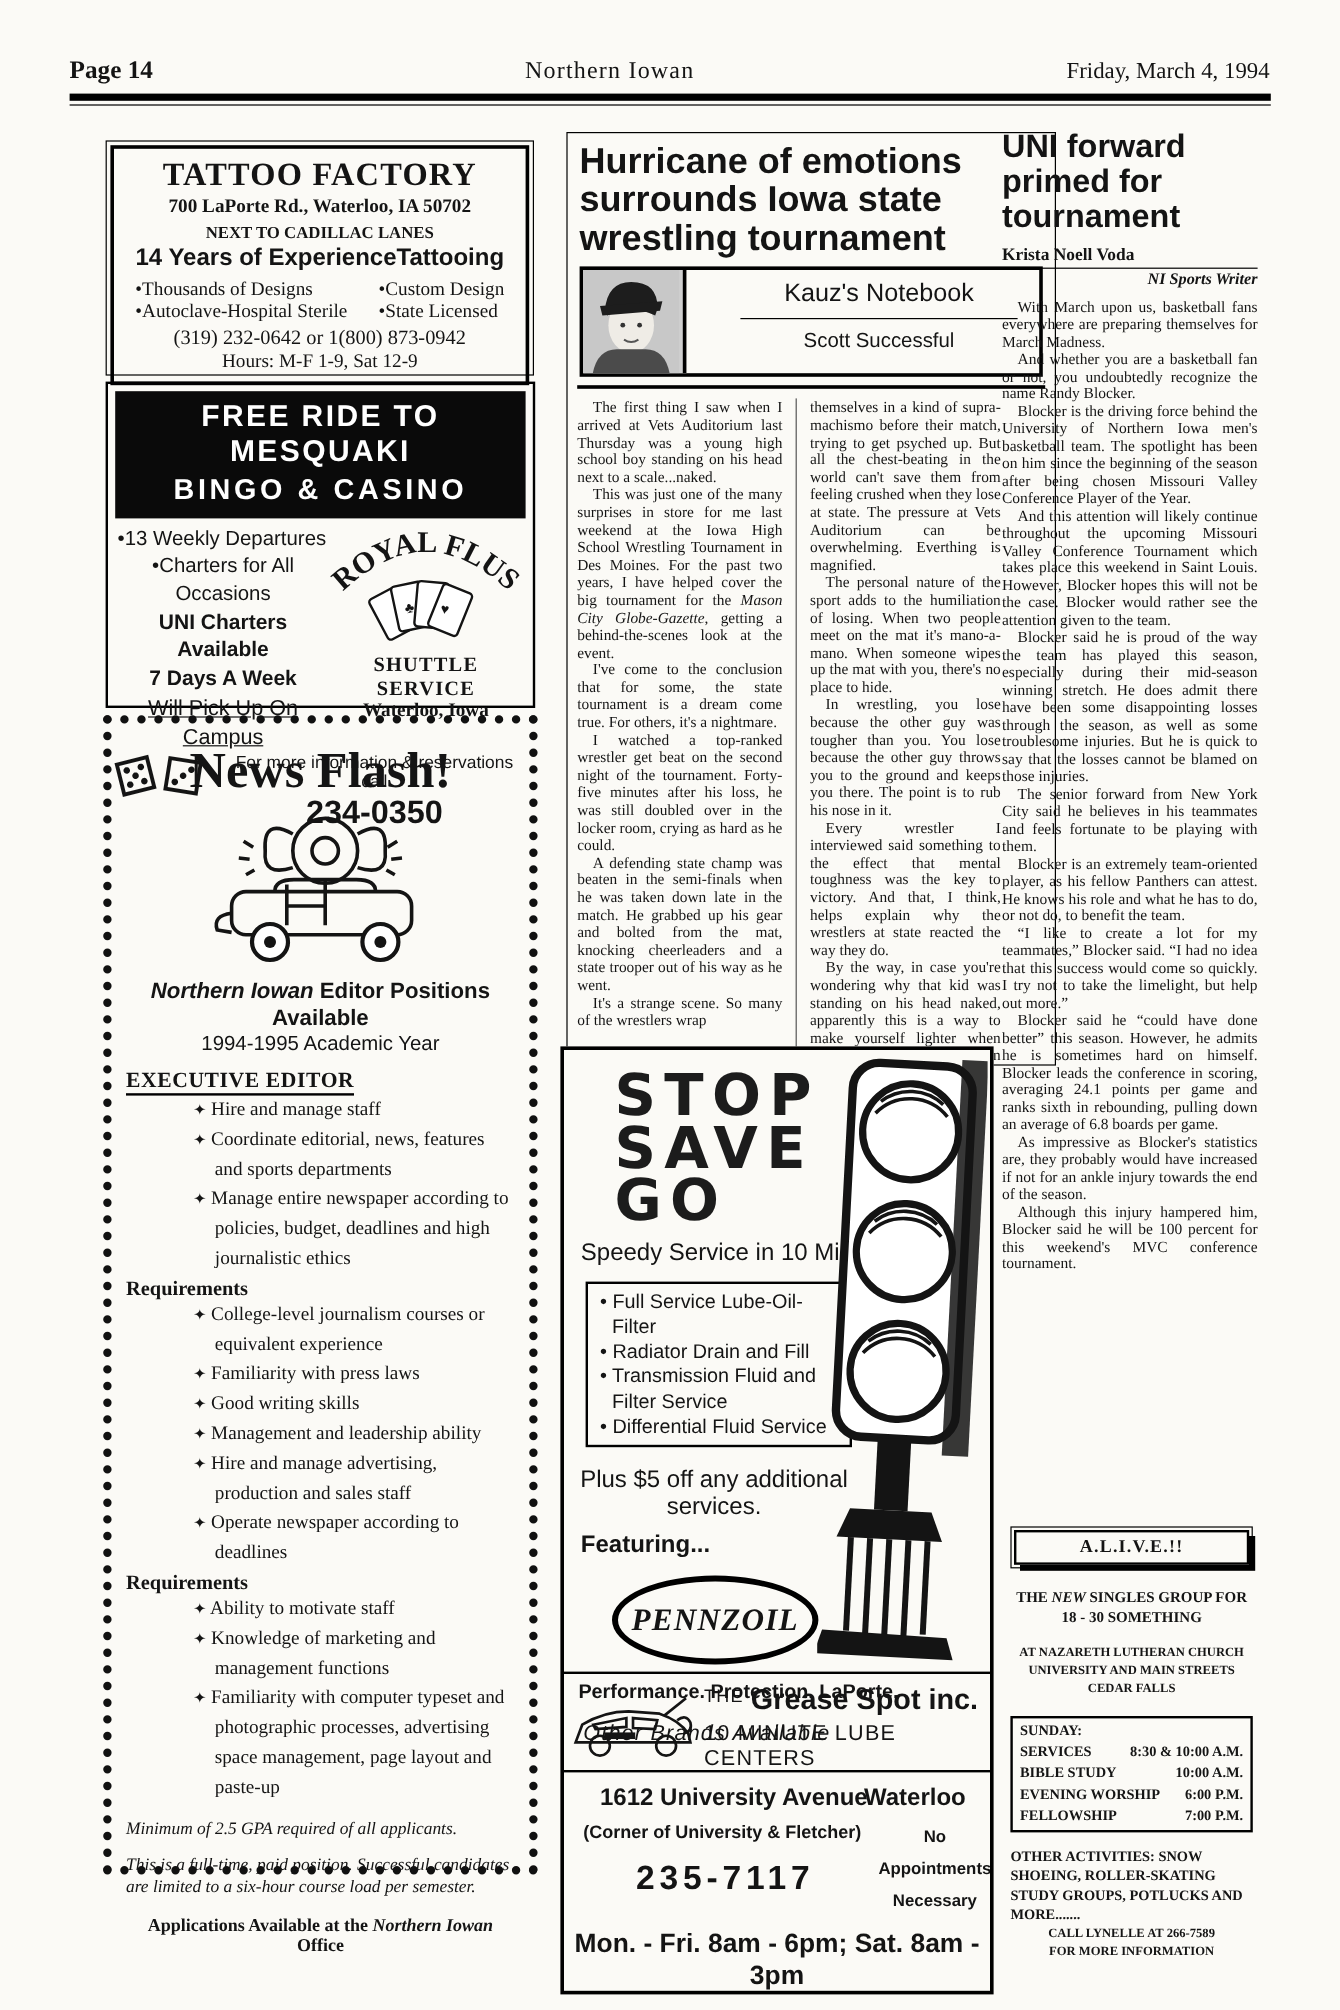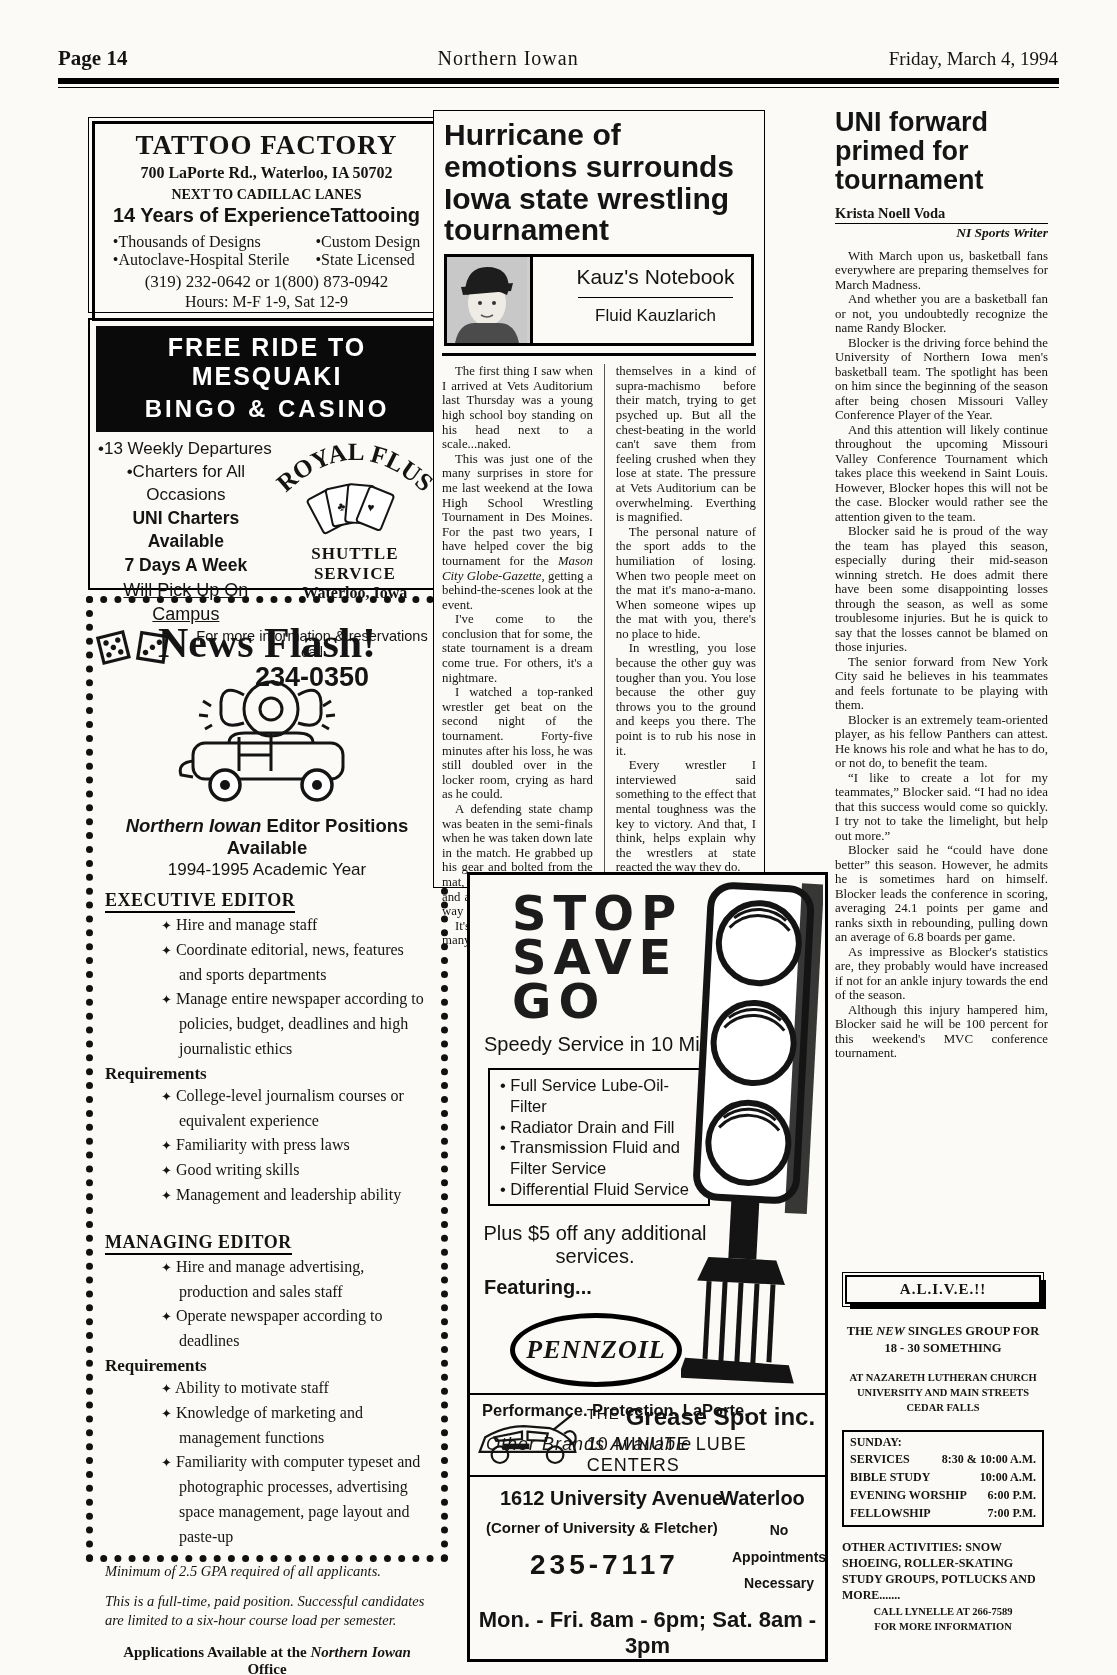--- a/index.html
+++ b/index.html
@@ -60,21 +60,21 @@
   .nf-sub2{text-align:center;font-family:"Liberation Sans",sans-serif;font-size:17px;margin-top:1px;}
   .nf-head{font-size:18px;font-weight:bold;letter-spacing:.5px;border-bottom:2.5px solid #000;
            display:inline-block;margin-top:10px;}
   .nf-item{font-size:16px;padding-left:74px;text-indent:-18px;line-height:1.55;}
   .nf-req{font-size:17px;font-weight:bold;margin-top:2px;}
   .nf-bullet{font-family:"DejaVu Sans",sans-serif;font-size:13px;}
   .nf-note{font-style:italic;font-size:14.5px;margin-top:12px;line-height:1.3;}
   .nf-apps{text-align:center;font-weight:bold;font-size:15px;margin-top:14px;}
 
   
-  .wr{position:absolute;left:433px;top:110px;width:332px;height:778px;border:1px solid #000;
+  .wr{position:absolute;left:472px;top:110px;width:408px;height:778px;border:1px solid #000;
       padding:6px 8px;background:#fbfaf6;}
   .wr-head{font-family:"Liberation Sans",sans-serif;font-weight:bold;font-size:30px;line-height:1.06;
            padding:2px 2px 6px;}
   .kauz{border:3px solid #000;display:flex;margin:2px 2px 0;height:92px;}
   .kauz-photo{width:86px;border-right:3px solid #000;background:#cfcfcf;flex:none;}
   .kauz-right{flex:1;text-align:center;padding-top:8px;padding-left:27px;}
   .kauz-title{font-family:"Liberation Sans",sans-serif;font-size:21px;}
   .kauz-rule{height:1px;background:#000;margin:8px 18px;}
   .kauz-author{font-family:"Liberation Sans",sans-serif;font-size:17px;}
   .wr-rule{height:3px;background:#000;margin:7px 0 8px;}
@@ -252,21 +252,20 @@
     <div><span class="nf-head" data-name="section-heading">EXECUTIVE EDITOR</span></div>
     <div class="nf-item" data-name="list-item"><span class="nf-bullet" data-name="diamond-bullet-icon">✦</span> <span data-name="list-item-text">Hire and manage staff</span></div>
     <div class="nf-item" data-name="list-item"><span class="nf-bullet" data-name="diamond-bullet-icon">✦</span> <span data-name="list-item-text">Coordinate editorial, news, features and sports departments</span></div>
     <div class="nf-item" data-name="list-item"><span class="nf-bullet" data-name="diamond-bullet-icon">✦</span> <span data-name="list-item-text">Manage entire newspaper according to policies, budget, deadlines and high journalistic ethics</span></div>
     <div class="nf-req" data-name="requirements-label">Requirements</div>
     <div class="nf-item" data-name="list-item"><span class="nf-bullet" data-name="diamond-bullet-icon">✦</span> <span data-name="list-item-text">College-level journalism courses or equivalent experience</span></div>
     <div class="nf-item" data-name="list-item"><span class="nf-bullet" data-name="diamond-bullet-icon">✦</span> <span data-name="list-item-text">Familiarity with press laws</span></div>
     <div class="nf-item" data-name="list-item"><span class="nf-bullet" data-name="diamond-bullet-icon">✦</span> <span data-name="list-item-text">Good writing skills</span></div>
     <div class="nf-item" data-name="list-item"><span class="nf-bullet" data-name="diamond-bullet-icon">✦</span> <span data-name="list-item-text">Management and leadership ability</span></div>
 
-    <div style="margin-top:14px;"><span class="nf-head" data-name="section-heading">MANAGING EDITOR</span></div>
     <div class="nf-item" data-name="list-item"><span class="nf-bullet" data-name="diamond-bullet-icon">✦</span> <span data-name="list-item-text">Hire and manage advertising, production and sales staff</span></div>
     <div class="nf-item" data-name="list-item"><span class="nf-bullet" data-name="diamond-bullet-icon">✦</span> <span data-name="list-item-text">Operate newspaper according to deadlines</span></div>
     <div class="nf-req" data-name="requirements-label">Requirements</div>
     <div class="nf-item" data-name="list-item"><span class="nf-bullet" data-name="diamond-bullet-icon">✦</span> <span data-name="list-item-text">Ability to motivate staff</span></div>
     <div class="nf-item" data-name="list-item"><span class="nf-bullet" data-name="diamond-bullet-icon">✦</span> <span data-name="list-item-text">Knowledge of marketing and management functions</span></div>
     <div class="nf-item" data-name="list-item"><span class="nf-bullet" data-name="diamond-bullet-icon">✦</span> <span data-name="list-item-text">Familiarity with computer typeset and photographic processes, advertising space management, page layout and paste-up</span></div>
 
     <div class="nf-note" data-name="gpa-note">Minimum of 2.5 GPA required of all applicants.</div>
     <div class="nf-note" data-name="fulltime-note">This is a full-time, paid position.  Successful candidates are limited to a six-hour course load per semester.</div>
 
@@ -285,21 +284,21 @@
           <path d="M14,30 L66,26 L64,34 L16,38 Z" fill="#1d1d1d"></path>
           <circle cx="33" cy="46" r="2" fill="#333"></circle>
             <circle cx="47" cy="46" r="2" fill="#333"></circle>
           <path d="M34,58 Q40,62 46,58" stroke="#555" fill="none" stroke-width="1.6"></path>
           <path d="M8,86 Q12,66 28,66 L52,66 Q68,66 72,86 Z" fill="#4b4b4b"></path>
         </svg>
       </div>
       <div class="kauz-right">
         <div class="kauz-title" data-name="notebook-title">Kauz's Notebook</div>
         <div class="kauz-rule" data-name="notebook-divider"></div>
-        <div class="kauz-author" data-name="columnist-name">Fluid Kauzlarich</div>
+        <div class="kauz-author" data-name="columnist-name">Scott Successful</div>
       </div>
     </div>
     <div class="wr-rule" data-name="article-rule"></div>
     <div class="wr-cols">
       <div class="wr-col" data-name="article-column-1">
         <p data-name="paragraph">The first thing I saw when I arrived at Vets Auditorium last Thursday was a young high school boy standing on his head next to a scale...naked.</p>
         <p data-name="paragraph"><span data-name="paragraph-text">This was just one of the many surprises in store for me last weekend at the Iowa High School Wrestling Tournament in Des Moines.  For the past two years, I have helped cover the big tournament for the </span><i data-name="paragraph-italic">Mason City Globe-Gazette</i><span data-name="paragraph-text">, getting a behind-the-scenes look at the event.</span></p>
         <p data-name="paragraph">I've come to the conclusion that for some, the state tournament is a dream come true.  For others, it's a nightmare.</p>
         <p data-name="paragraph">I watched a top-ranked wrestler get beat on the second night of the tournament.  Forty-five minutes after his loss, he was still doubled over in the locker room, crying as hard as he could.</p>
         <p data-name="paragraph">A defending state champ was beaten in the semi-finals when he was taken down late in the match.  He grabbed up his gear and bolted from the mat, knocking cheerleaders and a state trooper out of his way as he went.</p>

